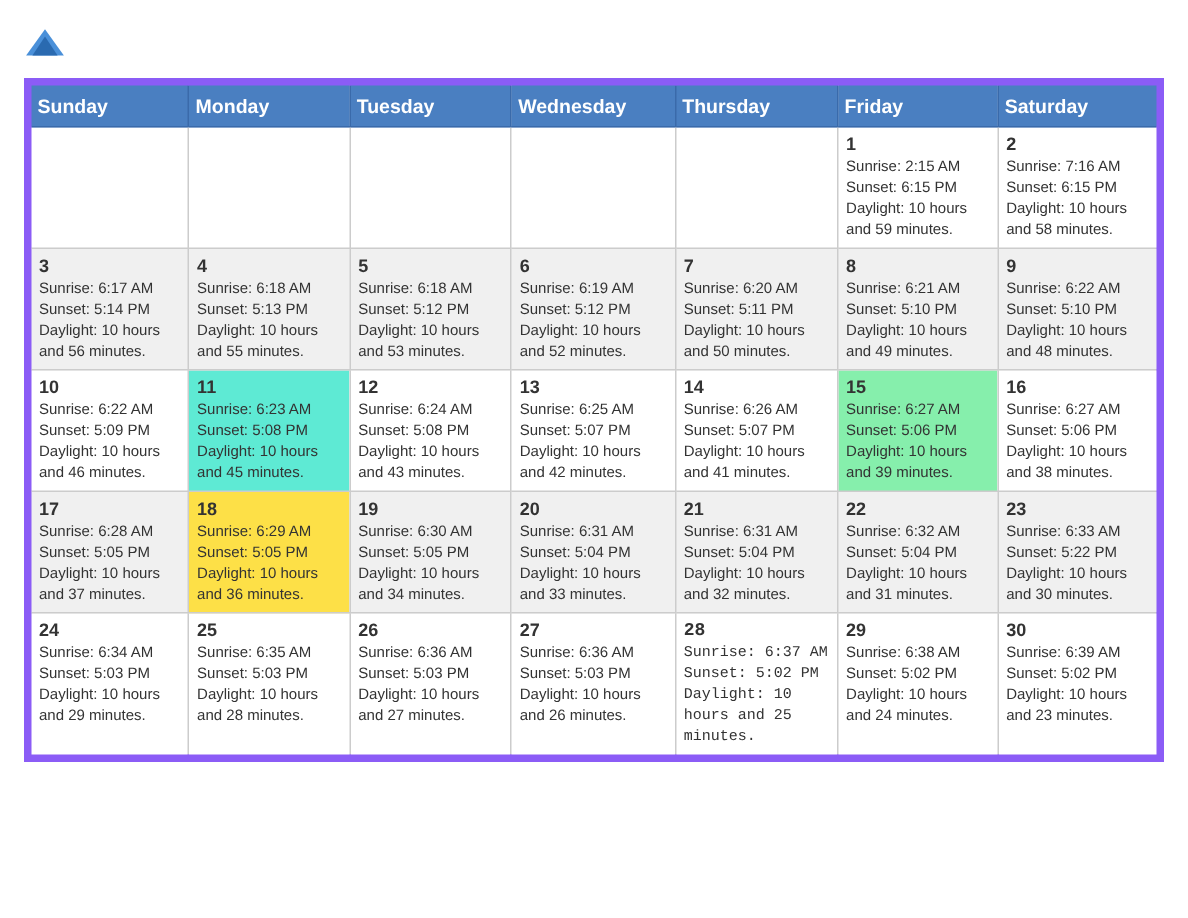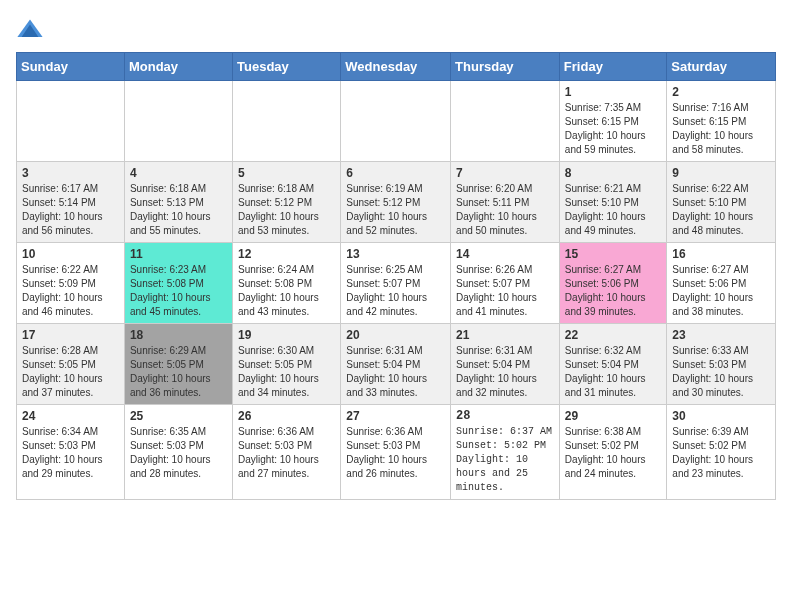--- a/index.html
+++ b/index.html
@@ -49,21 +49,21 @@
       color: #333;
       line-height: 1.1;
     }
     .location {
       font-size: 15px;
       color: #555;
     }
     .calendar {
       width: 100%;
       border-collapse: collapse;
-      border: 1px solid #8b5cf6;
+      border: 5px solid #8b5cf6;
     }
     .calendar th {
       background: #4a7fc1;
       color: #fff;
       font-size: 13px;
       font-weight: bold;
       padding: 6px 4px;
       text-align: left;
       border: 1px solid #3a6aaa;
     }
@@ -132,21 +132,21 @@
   </thead>
   <tbody id="calendar-body">
   <tr>
         <td class="empty-cell"></td>
         <td class="empty-cell"></td>
         <td class="empty-cell"></td>
         <td class="empty-cell"></td>
         <td class="empty-cell"></td>
         <td style="background: rgb(255, 255, 255);">
           <span class="day-number">1</span>
-          <div class="day-info" style="white-space: pre-line;">Sunrise: 7:35 AM
+          <div class="day-info" style="white-space: pre-line;">Sunrise: 2:15 AM
 Sunset: 6:15 PM
 Daylight: 10 hours and 59 minutes.</div>
         </td>
         <td style="background: rgb(255, 255, 255);">
           <span class="day-number">2</span>
           <div class="day-info" style="white-space: pre-line;">Sunrise: 7:16 AM
 Sunset: 6:15 PM
 Daylight: 10 hours and 58 minutes.</div>
         </td>
       </tr>
@@ -218,41 +218,41 @@
           <div class="day-info" style="white-space: pre-line;">Sunrise: 6:25 AM
 Sunset: 5:07 PM
 Daylight: 10 hours and 42 minutes.</div>
         </td>
         <td style="background: rgb(255, 255, 255);">
           <span class="day-number">14</span>
           <div class="day-info" style="white-space: pre-line;">Sunrise: 6:26 AM
 Sunset: 5:07 PM
 Daylight: 10 hours and 41 minutes.</div>
         </td>
-        <td style="background: #f9a8d4;">
+        <td style="background: #86efac;">
           <span class="day-number">15</span>
           <div class="day-info" style="white-space: pre-line;">Sunrise: 6:27 AM
 Sunset: 5:06 PM
 Daylight: 10 hours and 39 minutes.</div>
         </td>
         <td style="background: rgb(255, 255, 255);">
           <span class="day-number">16</span>
           <div class="day-info" style="white-space: pre-line;">Sunrise: 6:27 AM
 Sunset: 5:06 PM
 Daylight: 10 hours and 38 minutes.</div>
         </td>
       </tr>
       <tr>
         <td style="background: rgb(240, 240, 240);">
           <span class="day-number">17</span>
           <div class="day-info" style="white-space: pre-line;">Sunrise: 6:28 AM
 Sunset: 5:05 PM
 Daylight: 10 hours and 37 minutes.</div>
         </td>
-        <td style="background: #a3a3a3;">
+        <td style="background: #fde047;">
           <span class="day-number">18</span>
           <div class="day-info" style="white-space: pre-line;">Sunrise: 6:29 AM
 Sunset: 5:05 PM
 Daylight: 10 hours and 36 minutes.</div>
         </td>
         <td style="background: rgb(240, 240, 240);">
           <span class="day-number">19</span>
           <div class="day-info" style="white-space: pre-line;">Sunrise: 6:30 AM
 Sunset: 5:05 PM
 Daylight: 10 hours and 34 minutes.</div>
@@ -271,21 +271,21 @@
         </td>
         <td style="background: rgb(240, 240, 240);">
           <span class="day-number">22</span>
           <div class="day-info" style="white-space: pre-line;">Sunrise: 6:32 AM
 Sunset: 5:04 PM
 Daylight: 10 hours and 31 minutes.</div>
         </td>
         <td style="background: rgb(240, 240, 240);">
           <span class="day-number">23</span>
           <div class="day-info" style="white-space: pre-line;">Sunrise: 6:33 AM
-Sunset: 5:03 PM
+Sunset: 5:22 PM
 Daylight: 10 hours and 30 minutes.</div>
         </td>
       </tr>
       <tr>
         <td style="background: rgb(255, 255, 255);">
           <span class="day-number">24</span>
           <div class="day-info" style="white-space: pre-line;">Sunrise: 6:34 AM
 Sunset: 5:03 PM
 Daylight: 10 hours and 29 minutes.</div>
         </td>

